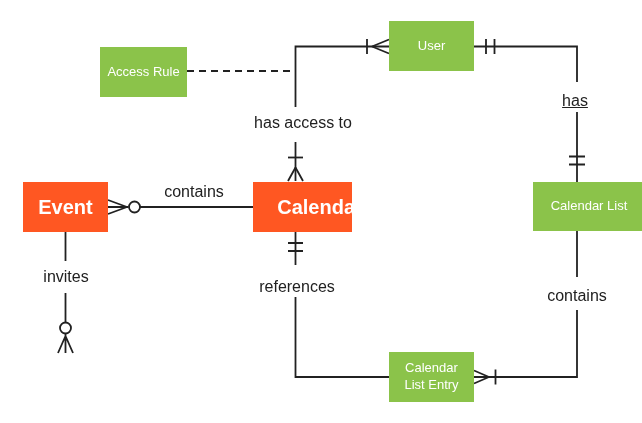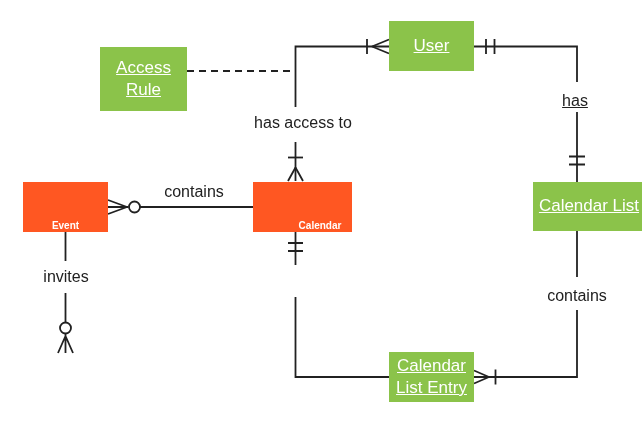--- a/index.html
+++ b/index.html
@@ -23,22 +23,22 @@
   .wires circle{stroke:var(--line);stroke-width:1.8;fill:#ffffff;}
   .wires .dashed{stroke-dasharray:7 5;}
   .entity{
     position:absolute;
     display:flex;align-items:center;justify-content:center;
     color:var(--entity-text);
     text-align:center;
     box-sizing:border-box;
     line-height:1.3;
   }
-  .entity.primary{background:var(--primary);font-weight:bold;font-size:10px;align-items:flex-end;}
-  .entity.secondary{background:var(--secondary);font-size:17px;text-decoration:underline;}
+  .entity.primary{background:var(--primary);font-weight:bold;font-size:20px;}
+  .entity.secondary{background:var(--secondary);font-size:13px;}
   .rel-label{
     position:absolute;
     transform:translateX(-50%);
     font-size:16px;
     color:var(--label);
     white-space:nowrap;
     line-height:1;
   }
 </style>
 </head>
@@ -104,21 +104,21 @@
         <path d="M288,243 H303 M288,251 H303"></path>
       </g>
       <path d="M295.5,297 L295.5,377 L389,377"></path>
     </g>
 
     <g>
       <path class="dashed" d="M187,71 H295.5"></path>
     </g>
   </svg>
 
-  <div class="entity secondary" style="left:100px;top:47px;width:87px;height:64px;">
+  <div class="entity secondary" style="left:100px;top:47px;width:87px;height:50px;">
     <span>Access Rule</span>
   </div>
 
   <div class="entity secondary" style="left:389px;top:21px;width:85px;height:50px;">
     <span>User</span>
   </div>
 
   <div class="entity primary" style="left:23px;top:182px;width:85px;height:50px;">
     <span>Event</span>
   </div>
@@ -139,14 +139,15 @@
   <div class="rel-label" style="left:194px;top:184px;">contains</div>
 
   <div class="rel-label" style="left:66px;top:269px;">invites</div>
 
   <div class="rel-label" style="left:294px;top:115px;margin-left:9px;">has access to</div>
 
   <div class="rel-label" style="left:575px;top:93px;text-decoration:underline;">has</div>
 
   <div class="rel-label" style="left:577px;top:288px;">contains</div>
 
+  <div class="rel-label" style="left:297px;top:279px;">references</div>
 
 </div>
 
 </body></html>

